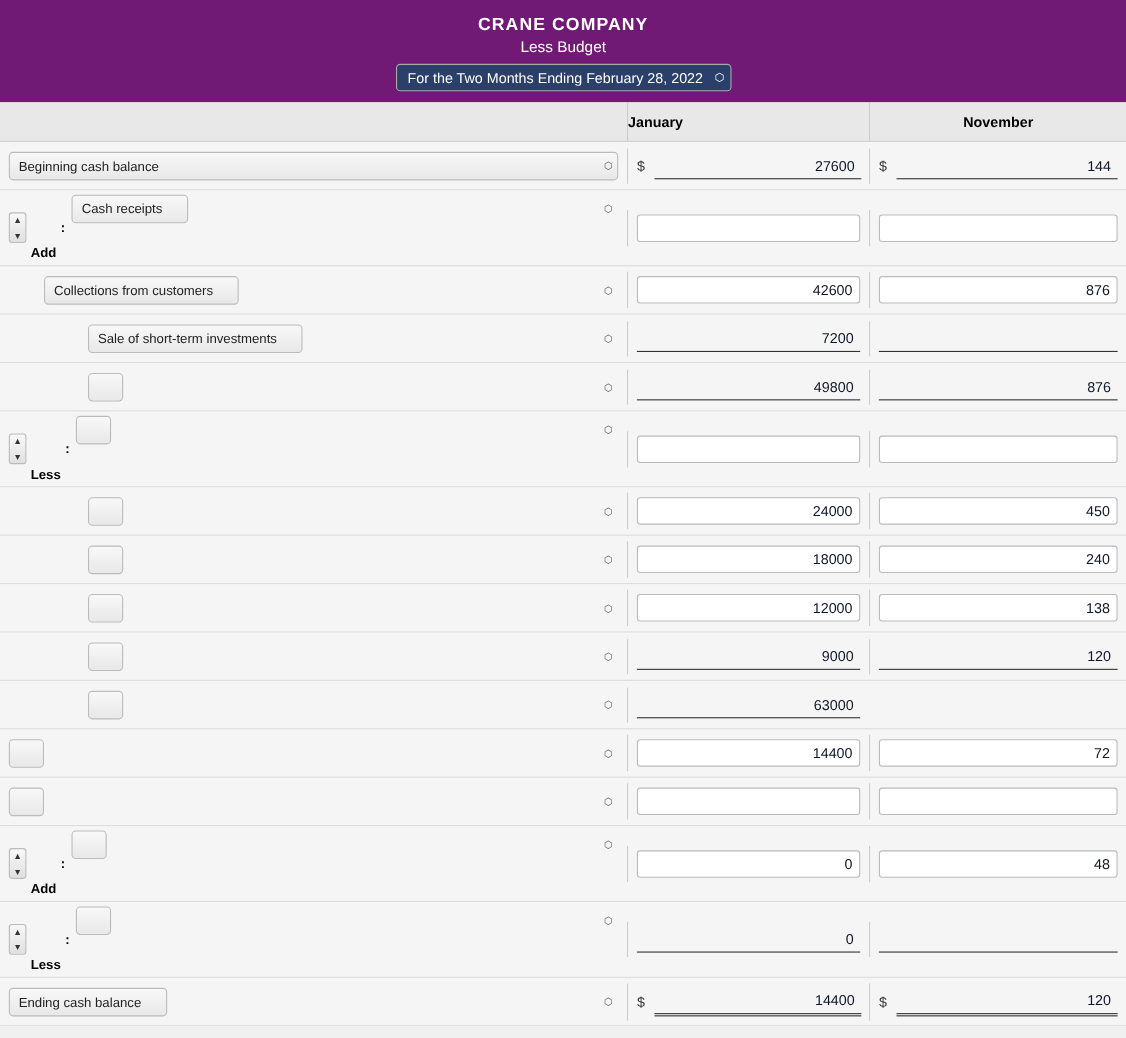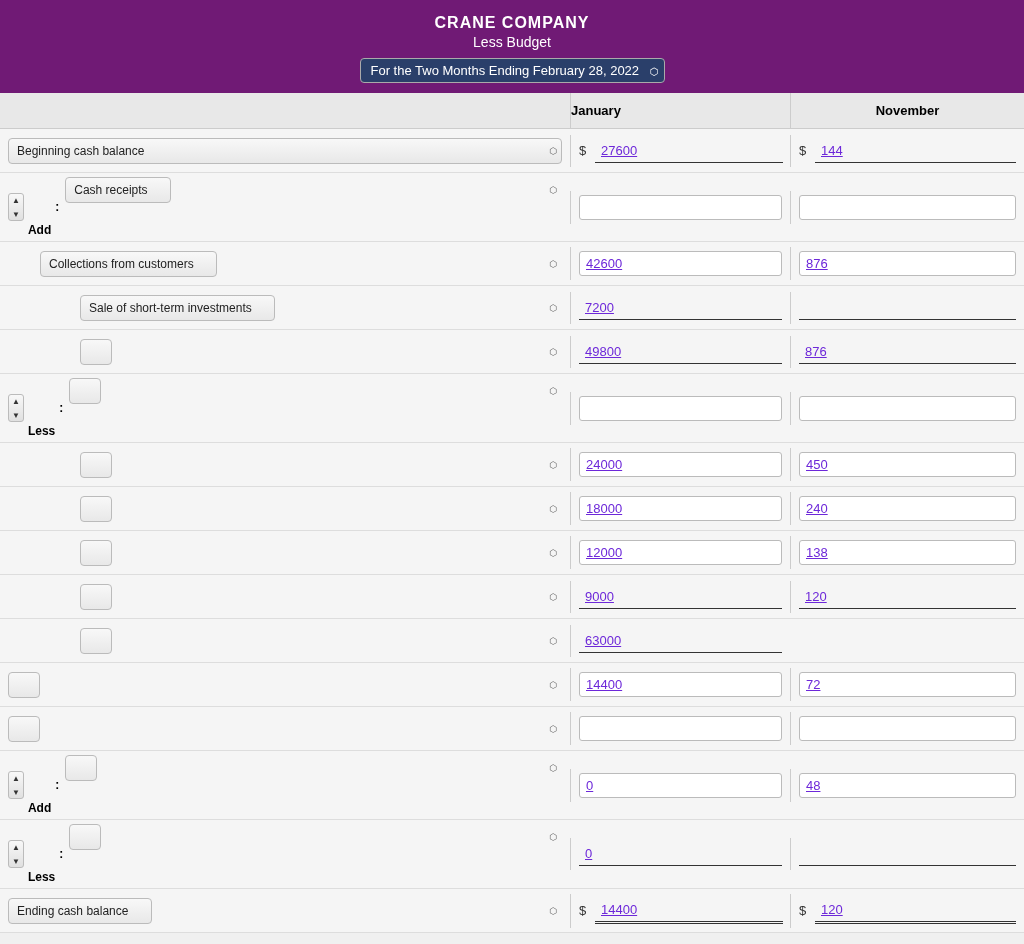--- a/index.html
+++ b/index.html
@@ -175,25 +175,24 @@
       color: #333;
       font-size: 13px;
       min-width: 12px;
     }
 
     .value-input {
       flex: 1;
       border: 1px solid #bbb;
       border-radius: 3px;
       padding: 4px 6px;
-      text-align: left;
+      text-align: right;
       font-size: 13px;
       background: white;
-      color: #6d28d9;
-      text-decoration: underline;
+      color: #0f172a;
     }
     .value-input.empty {
       background: white;
     }
     .value-input.underline {
       border: none;
       border-bottom: 1px solid #333;
       border-radius: 0;
       background: transparent;
     }

